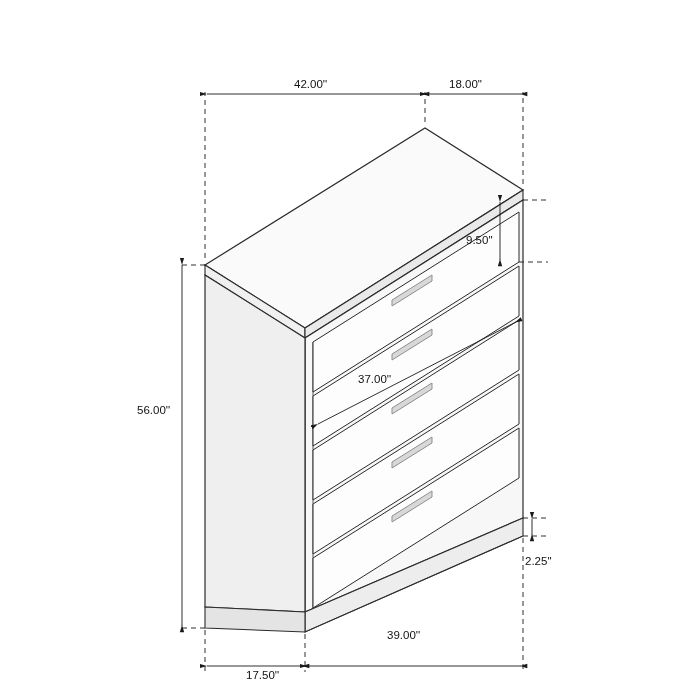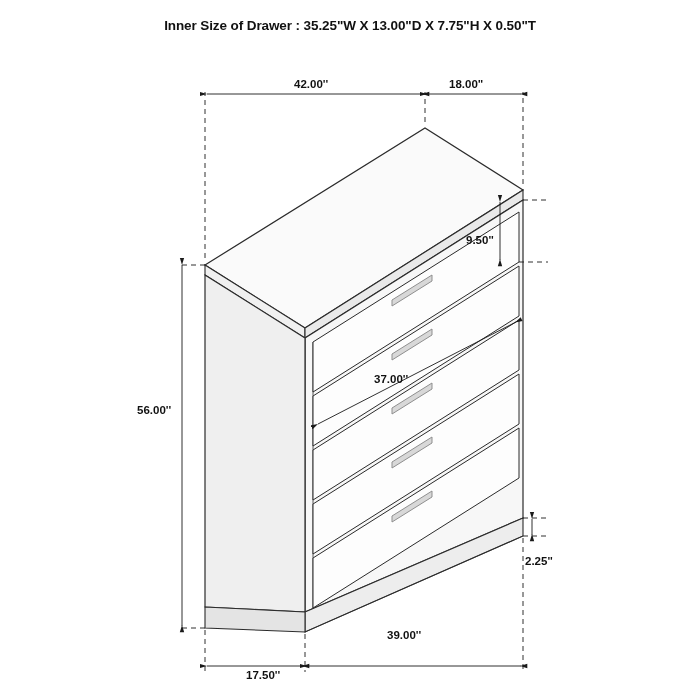--- a/index.html
+++ b/index.html
@@ -33,31 +33,30 @@
   svg#diagram {
     position: absolute;
     top: 0;
     left: 0;
     width: 700px;
     height: 700px;
   }
   .dimlabel {
     position: absolute;
     font-size: 11.5px;
-    font-weight: bold;
+    font-weight: normal;
     color: #111111;
     white-space: nowrap;
   }
 </style>
 </head>
 <body>
 
 <div id="stage">
 
-  <div class="title">Inner Size of Drawer : 35.25"W X 13.00"D X 7.75"H X 0.50"T</div>
 
   <svg id="diagram" viewBox="0 0 700 700">
     <defs>
       <marker id="arrowStart" markerWidth="9" markerHeight="9" refX="8" refY="3" orient="auto" markerUnits="strokeWidth">
         <path d="M8,3 L0,0.6 L0,5.4 z" fill="#1a1a1a"></path>
       </marker>
       <marker id="arrowEnd" markerWidth="9" markerHeight="9" refX="1" refY="3" orient="auto" markerUnits="strokeWidth">
         <path d="M0,3 L8,0.6 L8,5.4 z" fill="#1a1a1a"></path>
       </marker>
     </defs>
@@ -133,21 +132,21 @@
   </svg>
 
   <div class="dimlabel" style="left:294px; top:78px;">42.00''</div>
 
   <div class="dimlabel" style="left:449px; top:78px;">18.00"</div>
 
   <div class="dimlabel" style="left:466px; top:234px;">9.50''</div>
 
   <div class="dimlabel" style="left:137px; top:404px;">56.00''</div>
 
-  <div class="dimlabel" style="left:358px; top:373px;margin-left:16px;">37.00''</div>
+  <div class="dimlabel" style="left:358px; top:373px;">37.00''</div>
 
   <div class="dimlabel" style="left:525px; top:519px;margin-top:36px;">2.25''</div>
 
   <div class="dimlabel" style="left:246px; top:669px;">17.50''</div>
 
   <div class="dimlabel" style="left:387px; top:629px;">39.00''</div>
 
 </div>
 
 </body></html>

